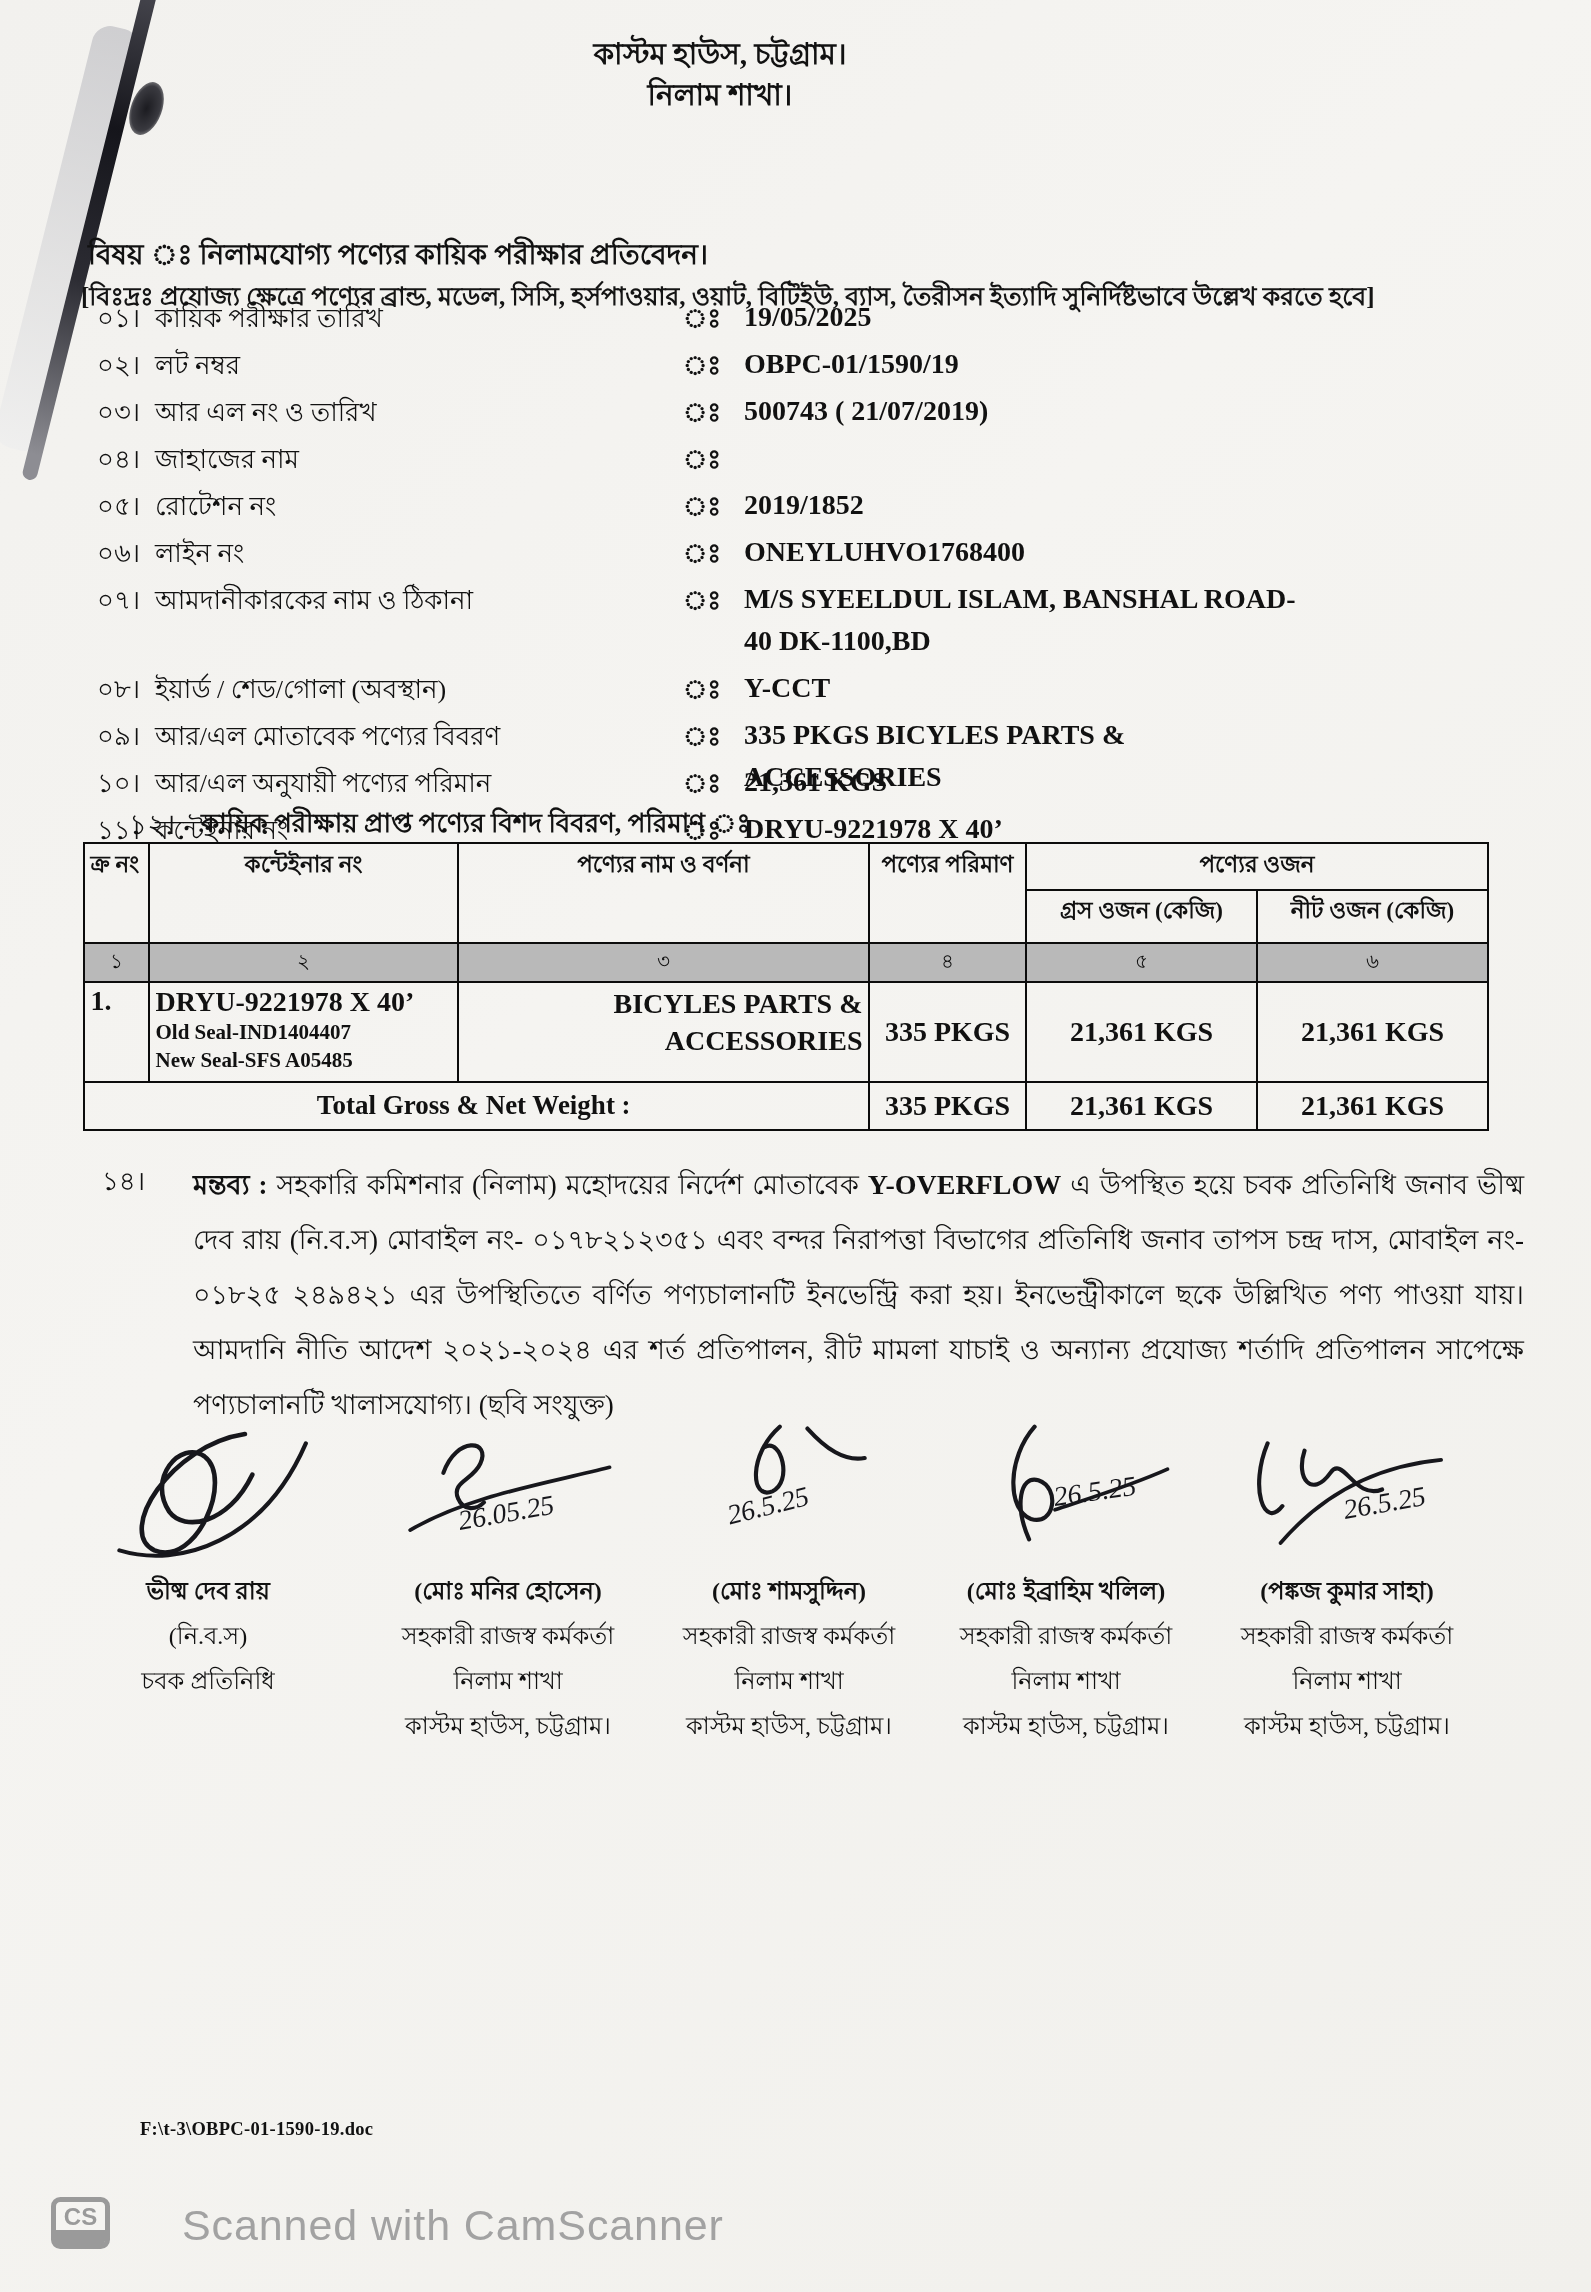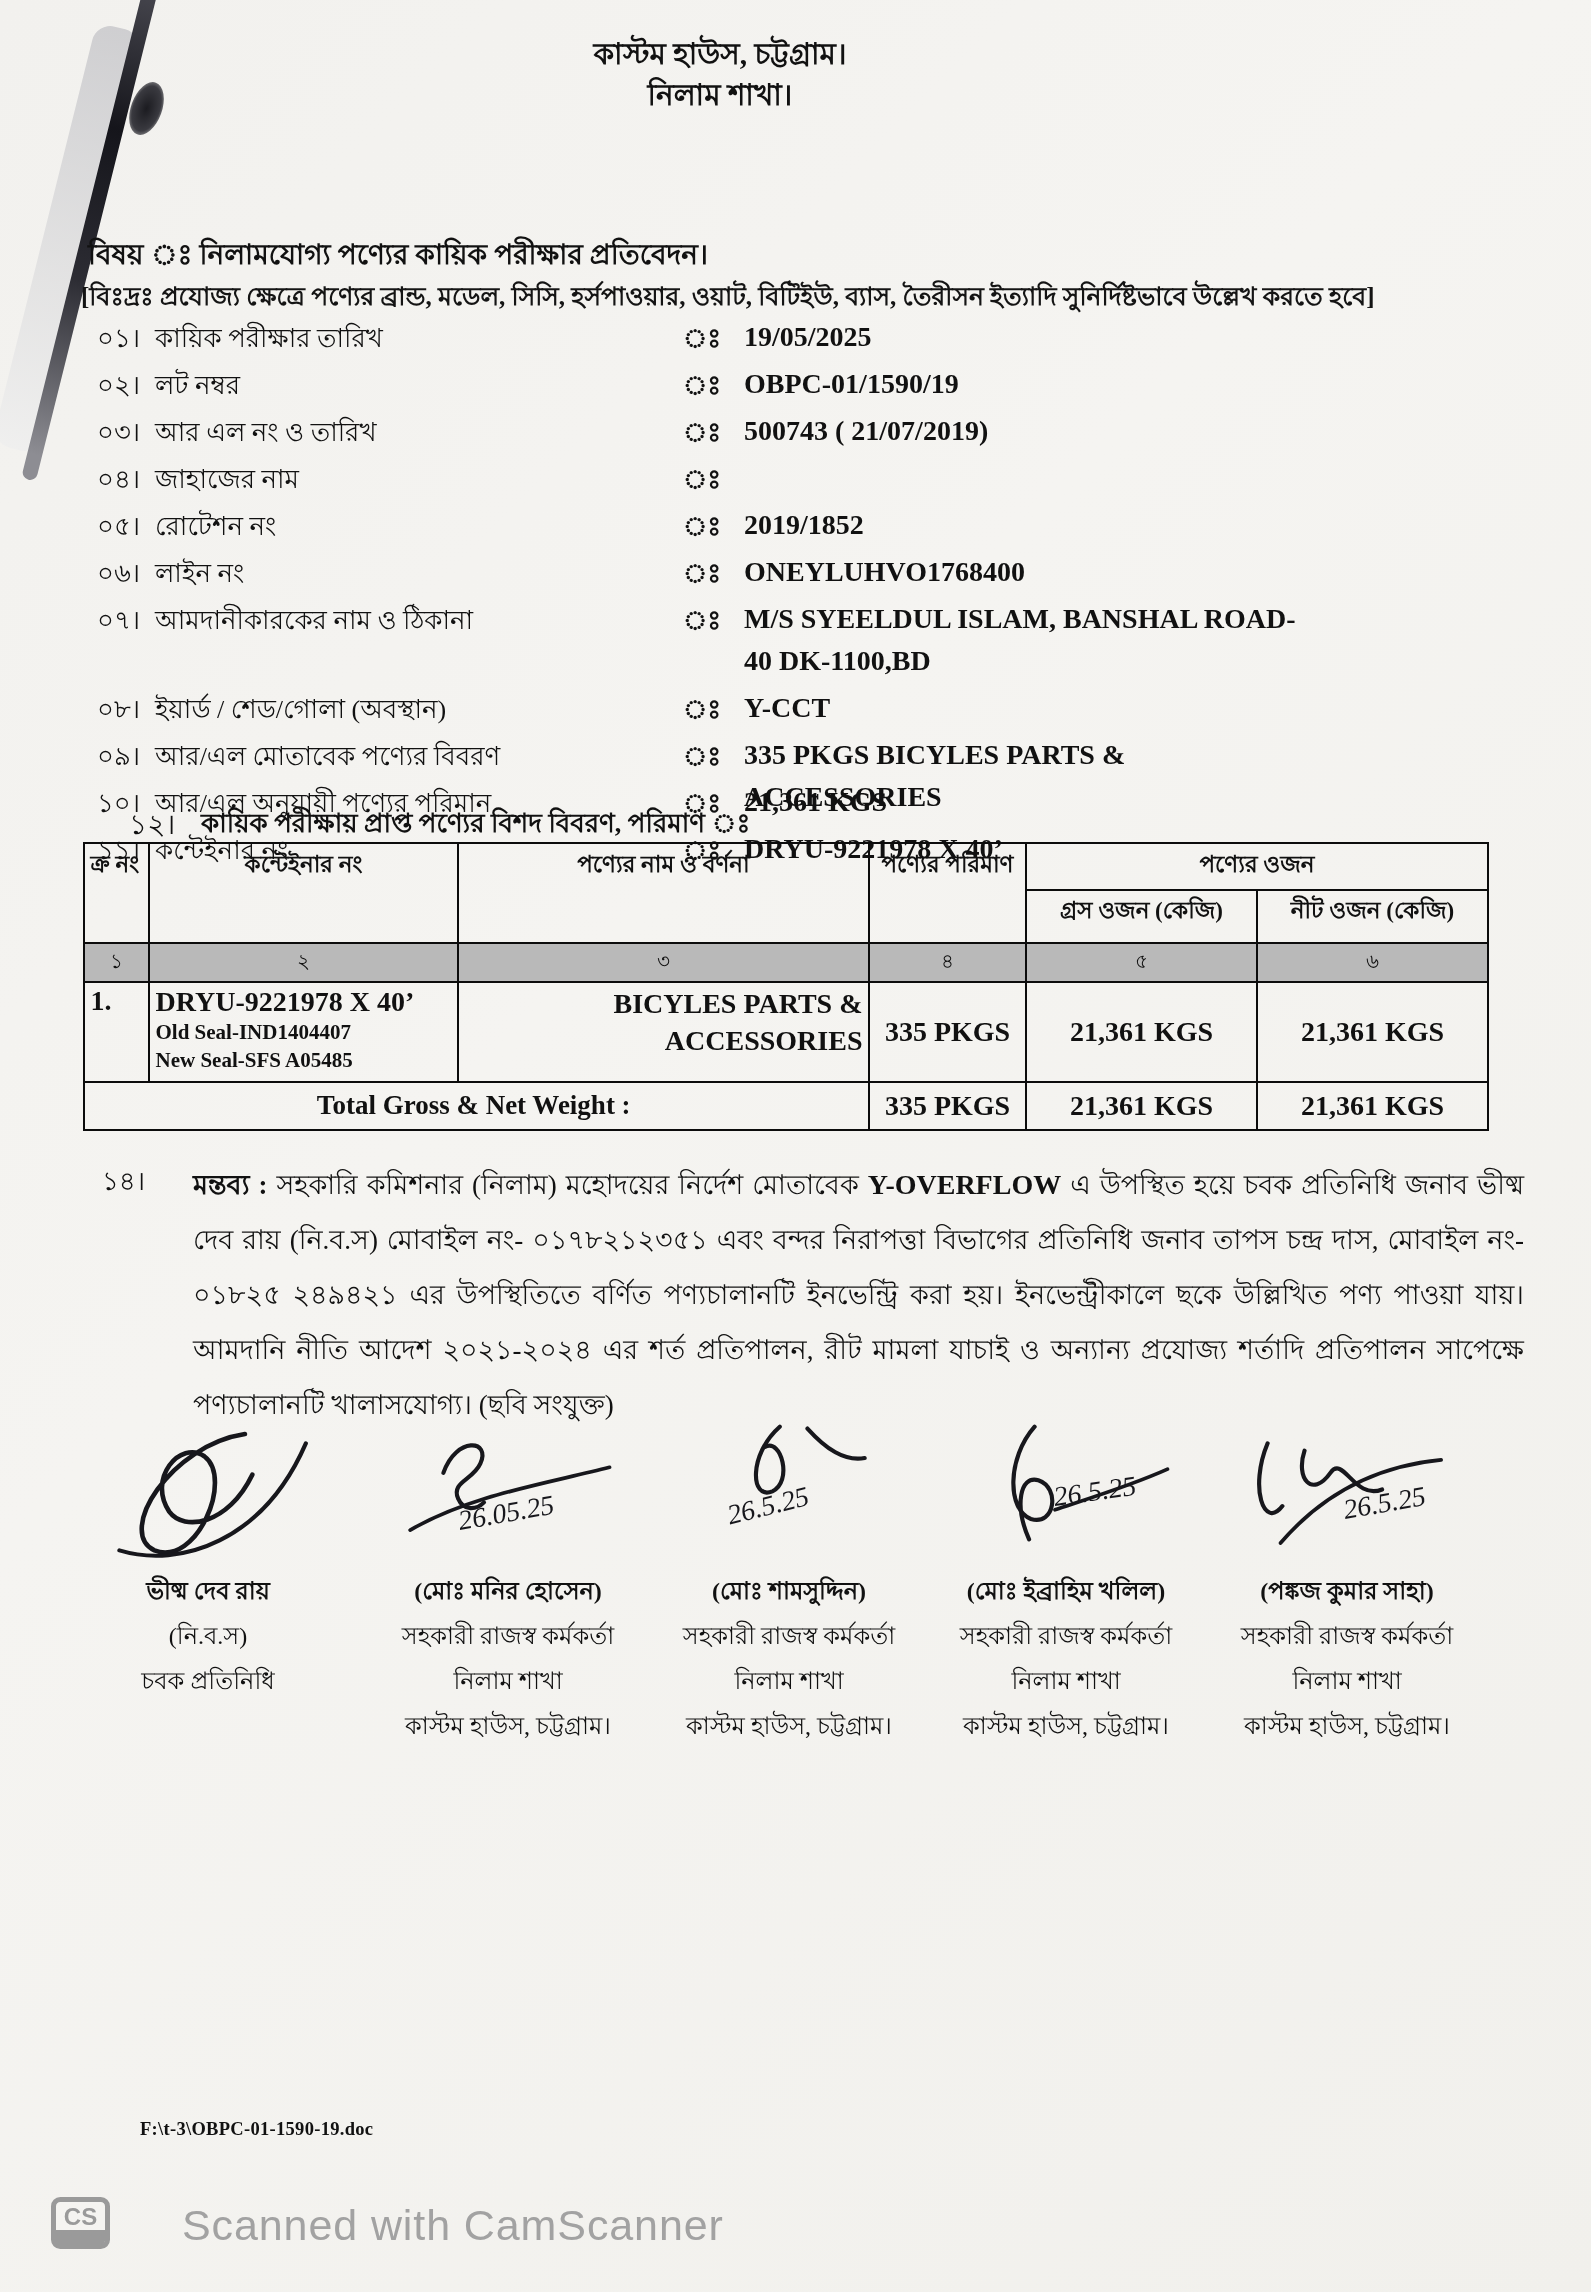--- a/index.html
+++ b/index.html
@@ -29,21 +29,21 @@
     transform:rotate(20deg);
     background:radial-gradient(ellipse at center,#1b1b20 0%,#3a3a40 60%,rgba(58,58,64,0) 100%);
     border-radius:50%;
   }
   .header{position:absolute;top:33px;left:0;width:1440px;text-align:center;}
   .header .gov{font-size:39px;font-weight:bold;line-height:48px;}
   .header .office{font-size:29.5px;font-weight:bold;line-height:42px;}
   .header .branch{font-size:29.5px;font-weight:bold;line-height:41px;}
   .subject{position:absolute;top:233px;left:88px;font-size:28px;font-weight:bold;}
   .note{position:absolute;top:277px;left:81px;font-size:25px;font-weight:bold;color:#141414;}
-  .fields{position:absolute;top:318px;left:0;width:1591px;}
+  .fields{position:absolute;top:298px;left:0;width:1591px;}
   .frow{position:relative;height:47px;}
   .frow.tall{height:89px;}
   .fno{position:absolute;left:97px;top:0;font-size:26px;}
   .flabel{position:absolute;left:155px;top:0;font-size:26px;}
   .fcolon{position:absolute;left:683px;top:0;font-size:26px;font-weight:bold;}
   .fvalue{position:absolute;left:744px;top:-1.8px;width:572px;font-size:28px;font-weight:bold;line-height:42px;}
   .tbl-title{position:absolute;top:803px;left:0;}
   .tbl-title .no{position:absolute;left:129px;top:0;font-size:28px;text-align:center;}
   .tbl-title .tx{position:absolute;left:201px;top:0;font-size:26px;font-weight:bold;width:831px;}
   table.goods{

